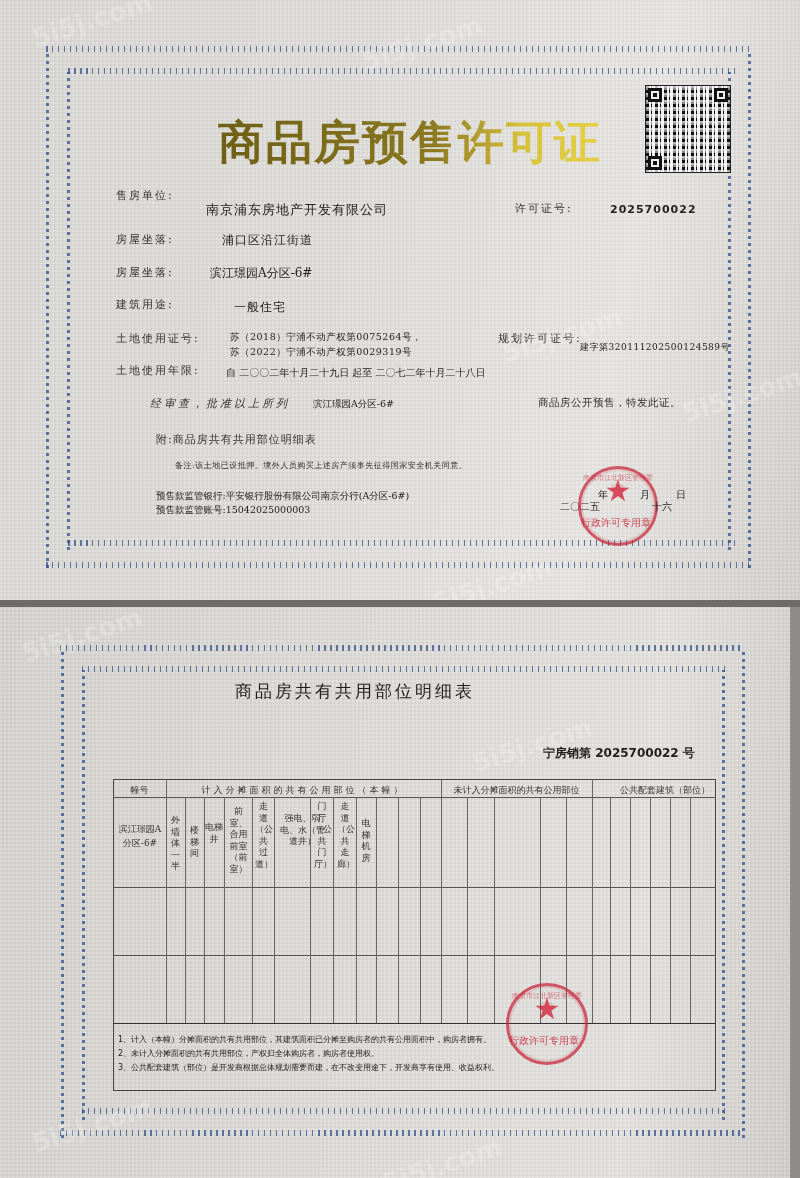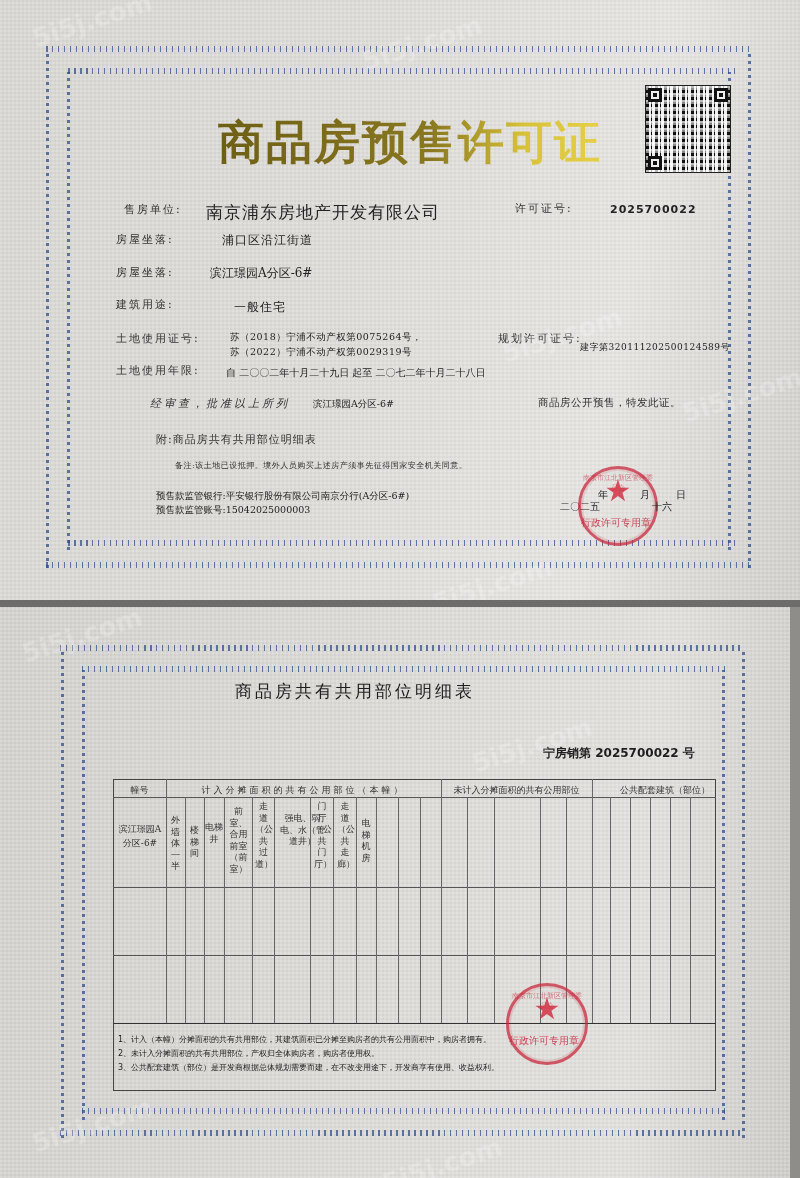--- a/index.html
+++ b/index.html
@@ -140,22 +140,22 @@
 <div class="wave-h" style="left:46px; top:562px; width:705px;"></div>
 
 <div class="qr">
   <div class="fp" style="left:2px; top:2px;"></div>
   <div class="fp" style="right:2px; top:2px;"></div>
   <div class="fp" style="left:2px; bottom:2px;"></div>
 </div>
 
 <div class="cert-title">商品房预售许可证</div>
 
-<div class="lbl" style="left:116px; top:202px;margin-left:8px;">售房单位:</div>
-<div class="val" style="left:206px; top:201px; font-size:17px; letter-spacing:1px;">南京浦东房地产开发有限公司</div>
+<div class="lbl" style="left:116px; top:188px;">售房单位:</div>
+<div class="val" style="left:206px; top:201px; font-size:13px; letter-spacing:1px;">南京浦东房地产开发有限公司</div>
 <div class="lbl" style="left:515px; top:201px;">许可证号:</div>
 <div class="val mono" style="left:610px; top:203px;">2025700022</div>
 
 <div class="lbl" style="left:116px; top:232px;">房屋坐落:</div>
 <div class="val" style="left:222px; top:232px; letter-spacing:1px;">浦口区沿江街道</div>
 
 <div class="lbl" style="left:116px; top:265px;">房屋坐落:</div>
 <div class="val" style="left:210px; top:265px;">滨江璟园A分区-6#</div>
 
 <div class="lbl" style="left:116px; top:297px;">建筑用途:</div>

